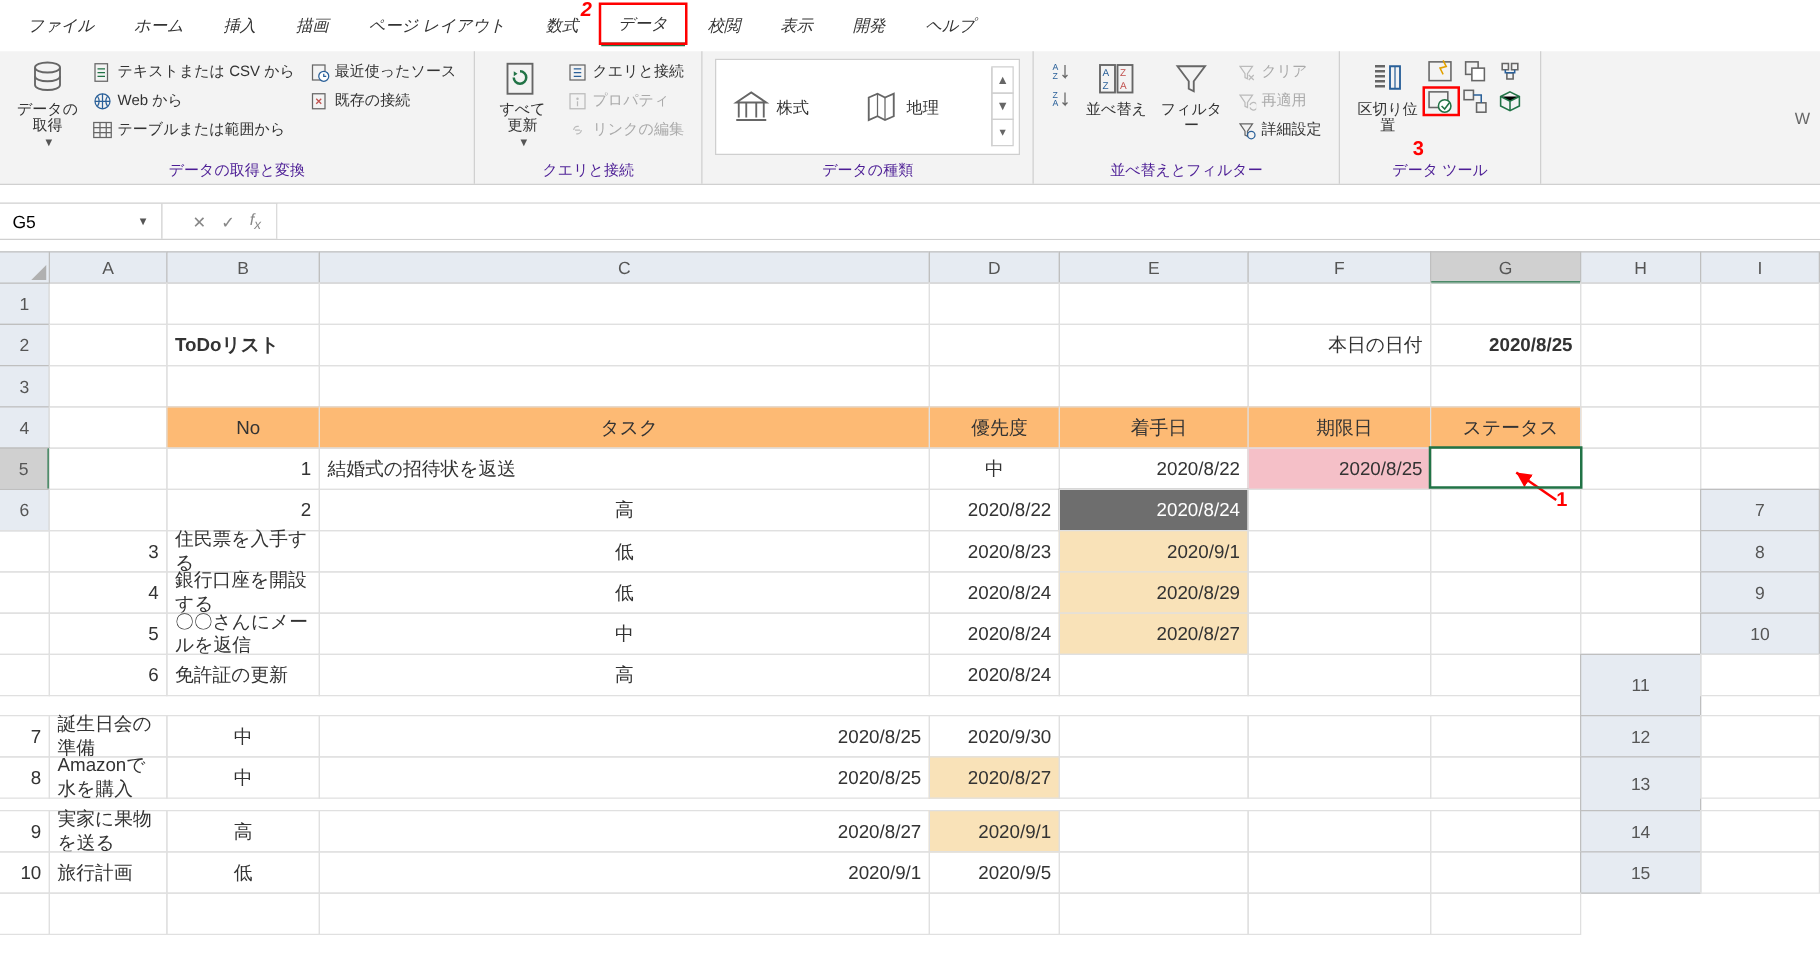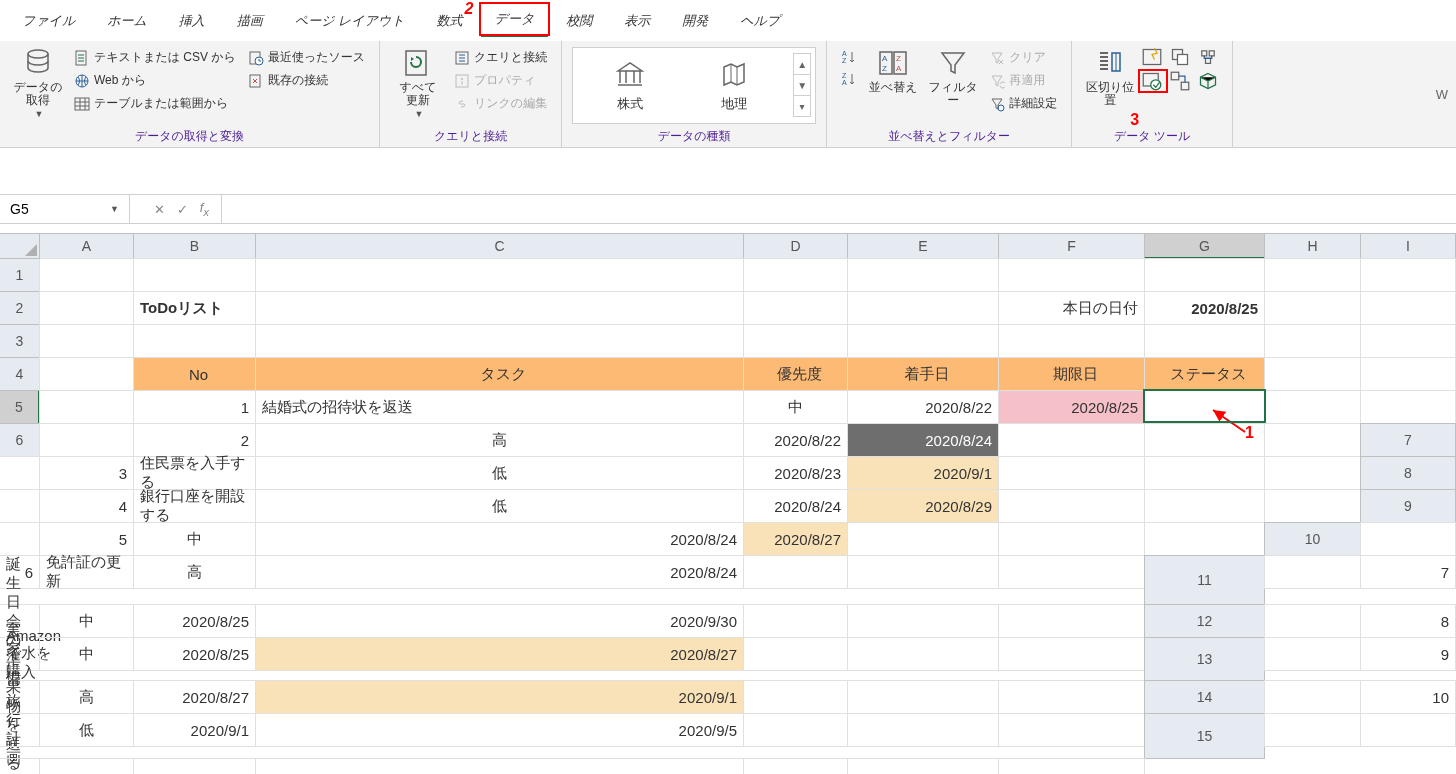--- a/index.html
+++ b/index.html
@@ -18,26 +18,26 @@
 .ribbon-group-content { display: flex; align-items: flex-start; gap: 4px; flex: 1; }
 .ribbon-group-label { text-align: center; font-size: 12px; color: #4c1d95; padding-top: 4px; }
 .ribbon-btn-large { display: flex; flex-direction: column; align-items: center; justify-content: center; width: 56px; cursor: pointer; text-align: center; gap: 2px;}
 .ribbon-btn-large .icon { width: 32px; height: 32px; display: flex; align-items: center; justify-content: center; }
 .ribbon-btn-large .lbl { font-size: 12px; line-height: 1.1; }
 .ribbon-col { display: flex; flex-direction: column; gap: 2px; }
 .ribbon-btn-small { display: flex; align-items: center; gap: 4px; cursor: pointer; padding: 2px 4px; white-space: nowrap; font-size: 12px;}
 .ribbon-btn-small .icon { width: 16px; height: 16px; display: inline-flex; }
 .disabled { color: #aaa; }
 .gallery { display: flex; align-items: center; gap: 14px; border: 1px solid #cfcfcf; background: #fff; padding: 6px 4px 6px 12px; }
-.gallery-item { display:flex; flex-direction:column; align-items:center; gap:4px; width:90px; cursor:pointer; }
+.gallery-item { display:flex; align-items:center; gap:4px; width:90px; cursor:pointer; }
 .gallery-scroll { display:flex; flex-direction:column; border-left:1px solid #cfcfcf; }
 .gs { width:18px; height:22px; border:1px solid #cfcfcf; display:flex; align-items:center; justify-content:center; cursor:pointer; font-size:10px; color:#666; margin:-1px 0 0 -1px;}
 
 
-.formula-bar { display: flex; align-items: center; border-top: 1px solid #d0d0d0; border-bottom: 1px solid #d0d0d0; background: #fff; height: 30px; margin-top: 32px; }
+.formula-bar { display: flex; align-items: center; border-top: 1px solid #d0d0d0; border-bottom: 1px solid #d0d0d0; background: #fff; height: 30px; }
 .namebox { width: 130px; border-right: 1px solid #d0d0d0; padding: 0 10px; display:flex; align-items:center; justify-content:space-between; height:100%;}
 .namebox input { border:none; width: 80px; font-size:14px; outline:none;}
 .fb-btns { display:flex; align-items:center; gap:12px; padding:0 12px; border-right:1px solid #d0d0d0; height:100%; color:#888;}
 .fb-input { flex:1; border:none; padding:0 8px; font-size:14px; outline:none; height:100%;}
 
 
 .sheet { display:grid; font-size:15px; color:#333;}
 .hdr { background:#e6ebf2; border:1px solid #bfbfbf; text-align:center; font-size:14px; color:#555; display:flex; align-items:center; justify-content:center; height:26px; margin:-1px 0 0 -1px; cursor:cell;}
 .rowhdr { background:#e6ebf2; border:1px solid #bfbfbf; text-align:center; font-size:14px; color:#555; display:flex; align-items:center; justify-content:center; margin:-1px 0 0 -1px; cursor:cell;}
 .rowhdr.sel { background:#d0d0d0; border-right:2px solid #217346;}
@@ -457,20 +457,21 @@
       <div class="cell">銀行口座を開設する</div>
       <div class="cell c">低</div>
       <div class="cell r">2020/8/24</div>
       <div class="cell r yellow">2020/8/29</div>
       <div class="cell"></div>
       <div class="cell"></div>
       <div class="cell"></div>
       <div class="rowhdr" style="height:34px">9</div>
       <div class="cell"></div>
       <div class="cell r">5</div>
+      <div class="cell">〇〇さんにメールを返信</div>
       <div class="cell c">中</div>
       <div class="cell r">2020/8/24</div>
       <div class="cell r yellow">2020/8/27</div>
       <div class="cell"></div>
       <div class="cell"></div>
       <div class="cell"></div>
       <div class="rowhdr" style="height:34px">10</div>
       <div class="cell"></div>
       <div class="cell r">6</div>
       <div class="cell">免許証の更新</div>
@@ -512,21 +513,21 @@
       <div class="rowhdr" style="height:34px">14</div>
       <div class="cell"></div>
       <div class="cell r">10</div>
       <div class="cell">旅行計画</div>
       <div class="cell c">低</div>
       <div class="cell r">2020/9/1</div>
       <div class="cell r ">2020/9/5</div>
       <div class="cell"></div>
       <div class="cell"></div>
       <div class="cell"></div>
-      <div class="rowhdr" style="height:46px">15</div>
+      <div class="rowhdr" style="height:34px">15</div>
       <div class="cell"></div>
       <div class="cell"></div>
       <div class="cell"></div>
       <div class="cell"></div>
       <div class="cell"></div>
       <div class="cell"></div>
       <div class="cell"></div>
       <div class="cell"></div>
       <div class="cell"></div>
     </div>

